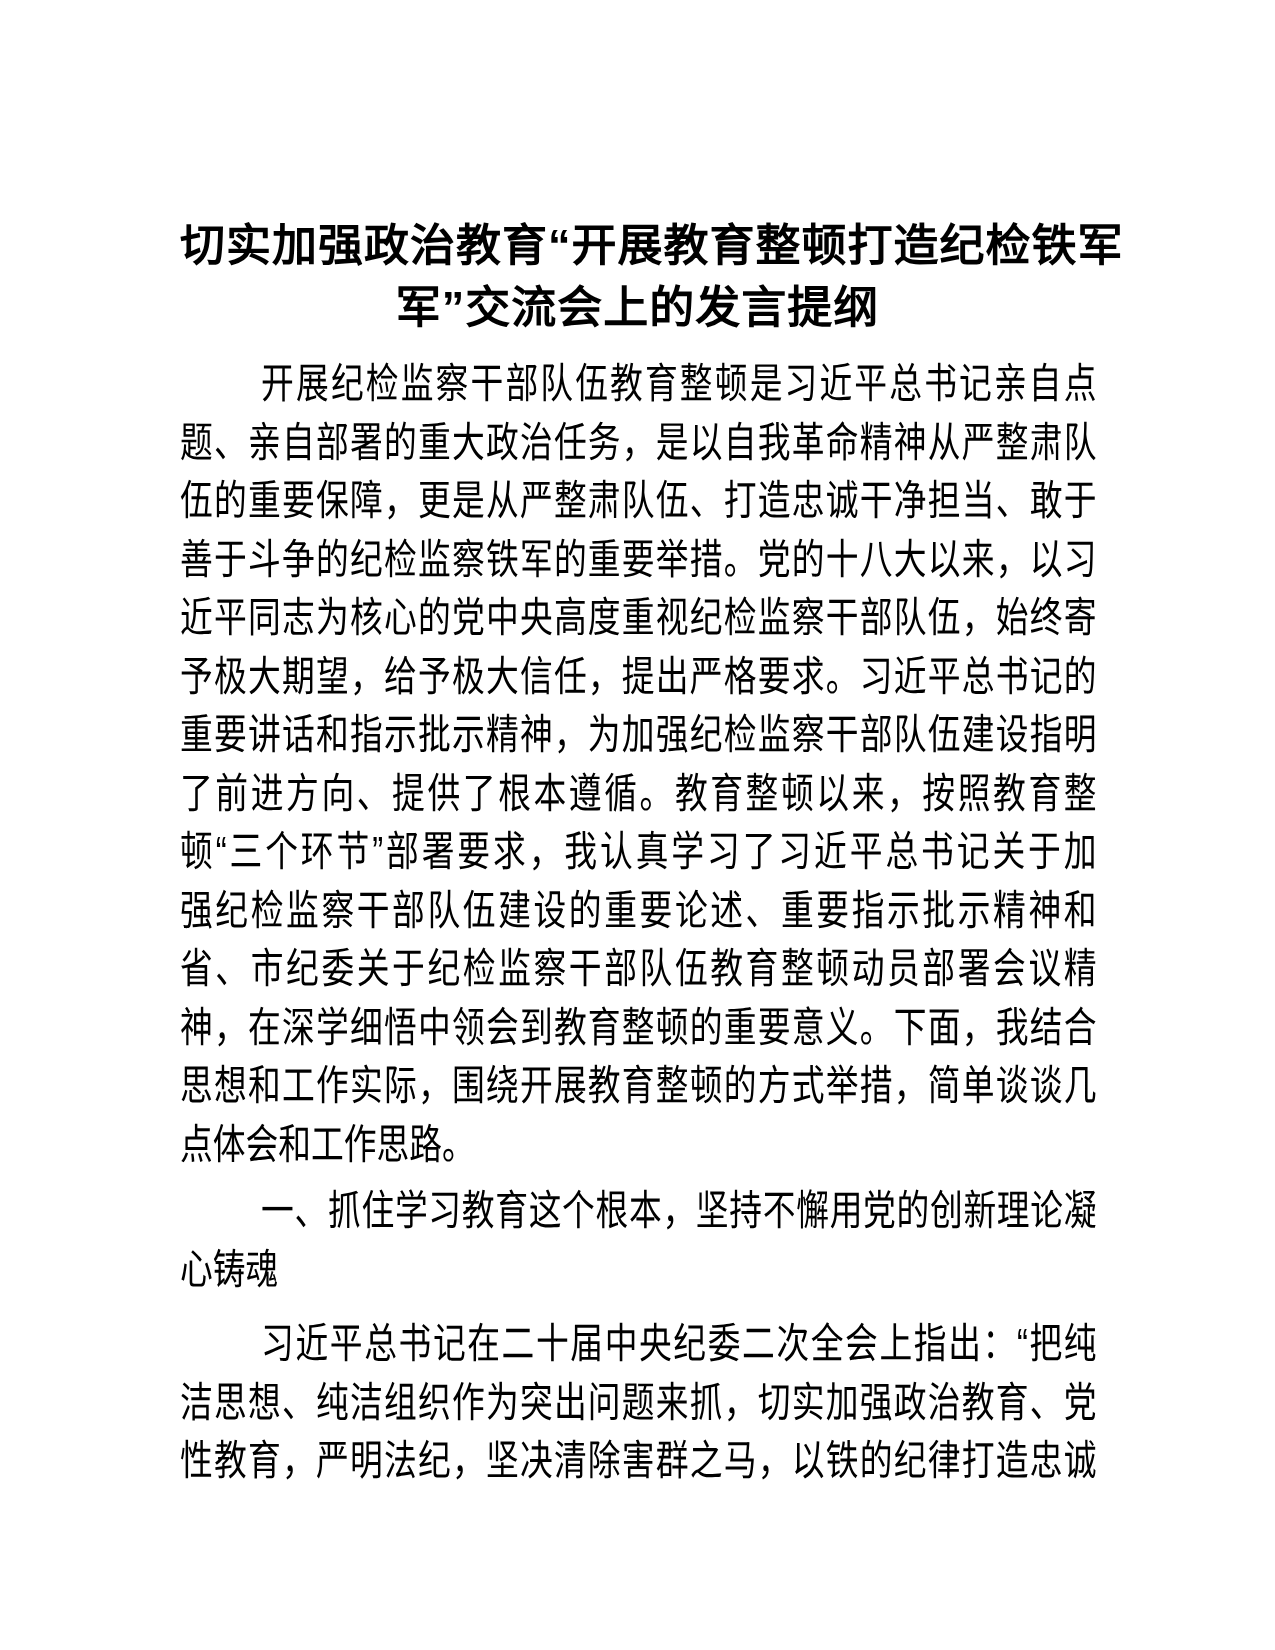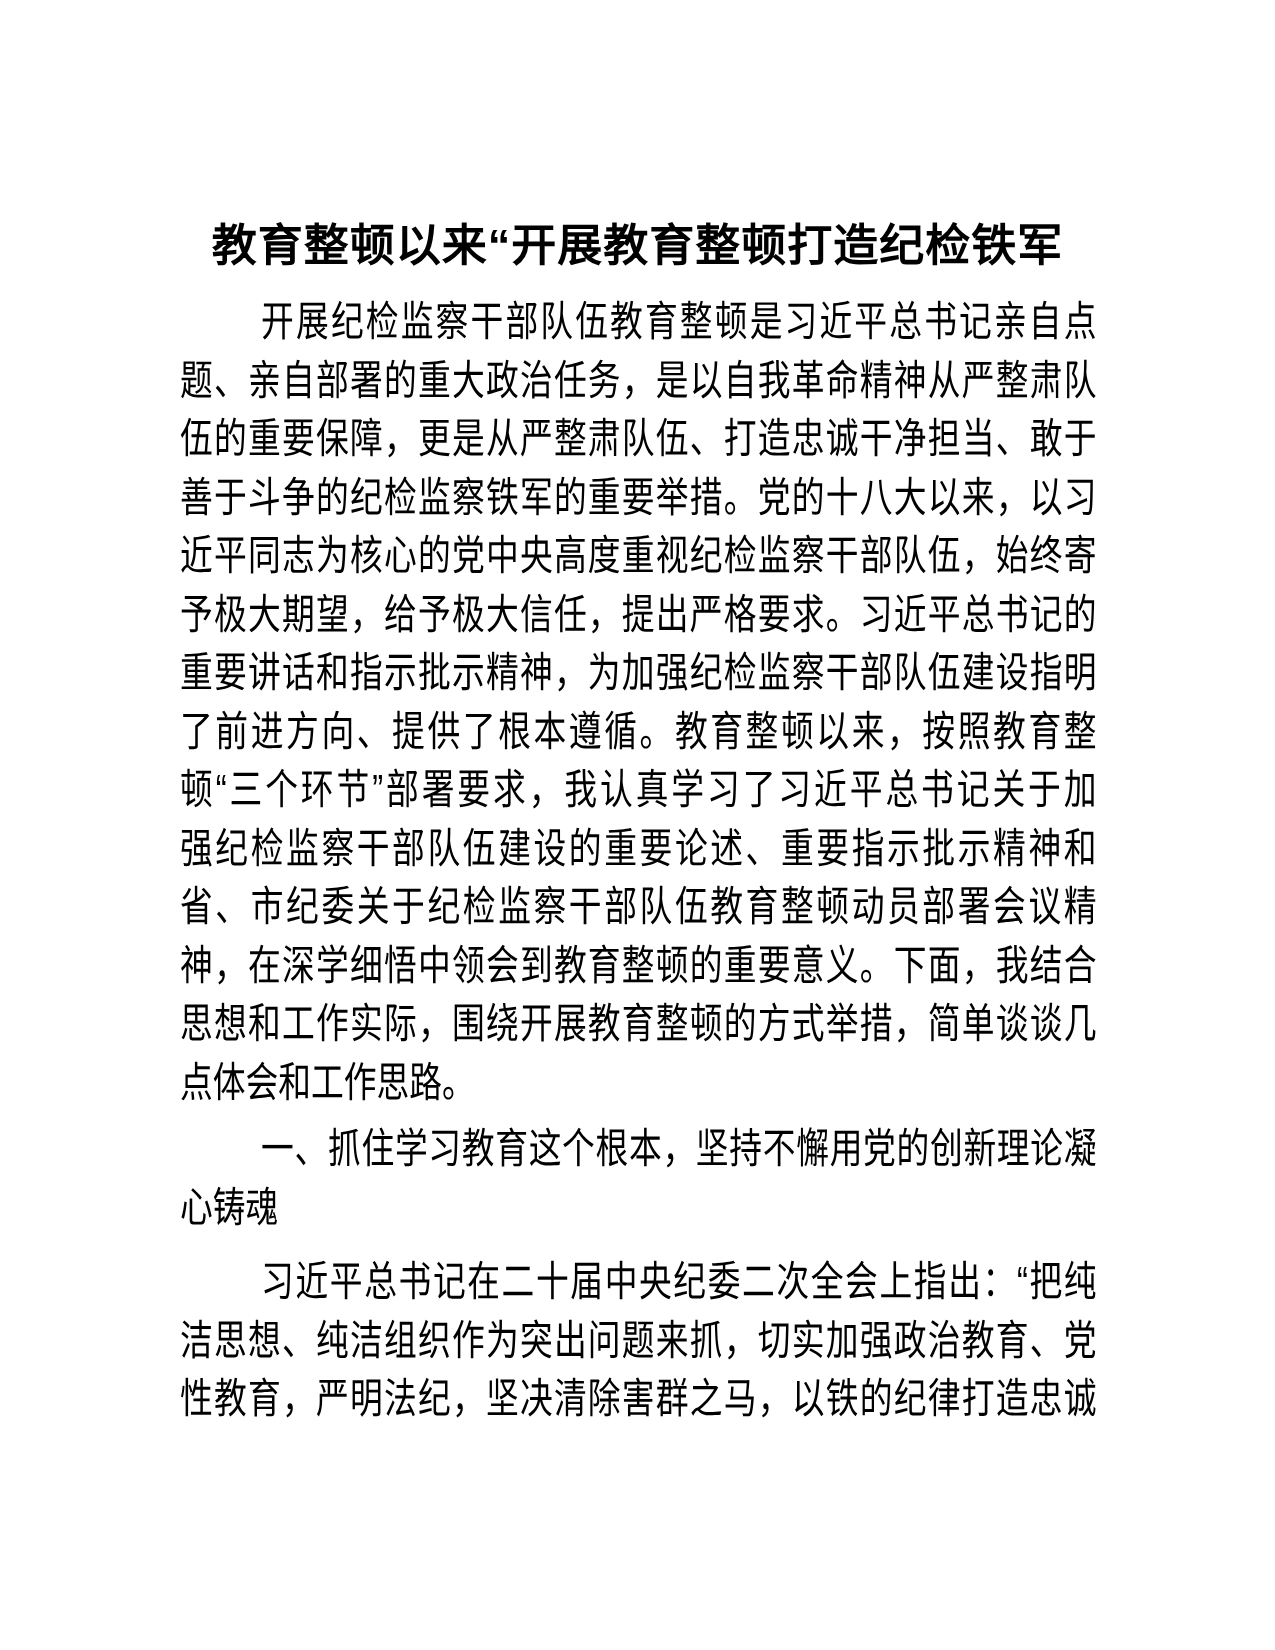--- a/index.html
+++ b/index.html
@@ -58,21 +58,22 @@
   .line.first {
     text-indent: 104px;          
   }
 </style>
 </head>
 <body>
 
 <div class="page">
 
   <div class="title-block">
-    <div class="title-line">教育整顿以来“开展教育整顿打造纪检铁军</div>
+    <div class="title-line">切实加强政治教育“开展教育整顿打造纪检铁军</div>
+    <div class="title-line">军”交流会上的发言提纲</div>
   </div>
 
   <div class="content">
 
     <div class="para">
       <div class="line first">开展纪检监察干部队伍教育整顿是习近平总书记亲自点</div>
       <div class="line">题、亲自部署的重大政治任务，是以自我革命精神从严整肃队</div>
       <div class="line">伍的重要保障，更是从严整肃队伍、打造忠诚干净担当、敢于</div>
       <div class="line">善于斗争的纪检监察铁军的重要举措。党的十八大以来，以习</div>
       <div class="line">近平同志为核心的党中央高度重视纪检监察干部队伍，始终寄</div>

